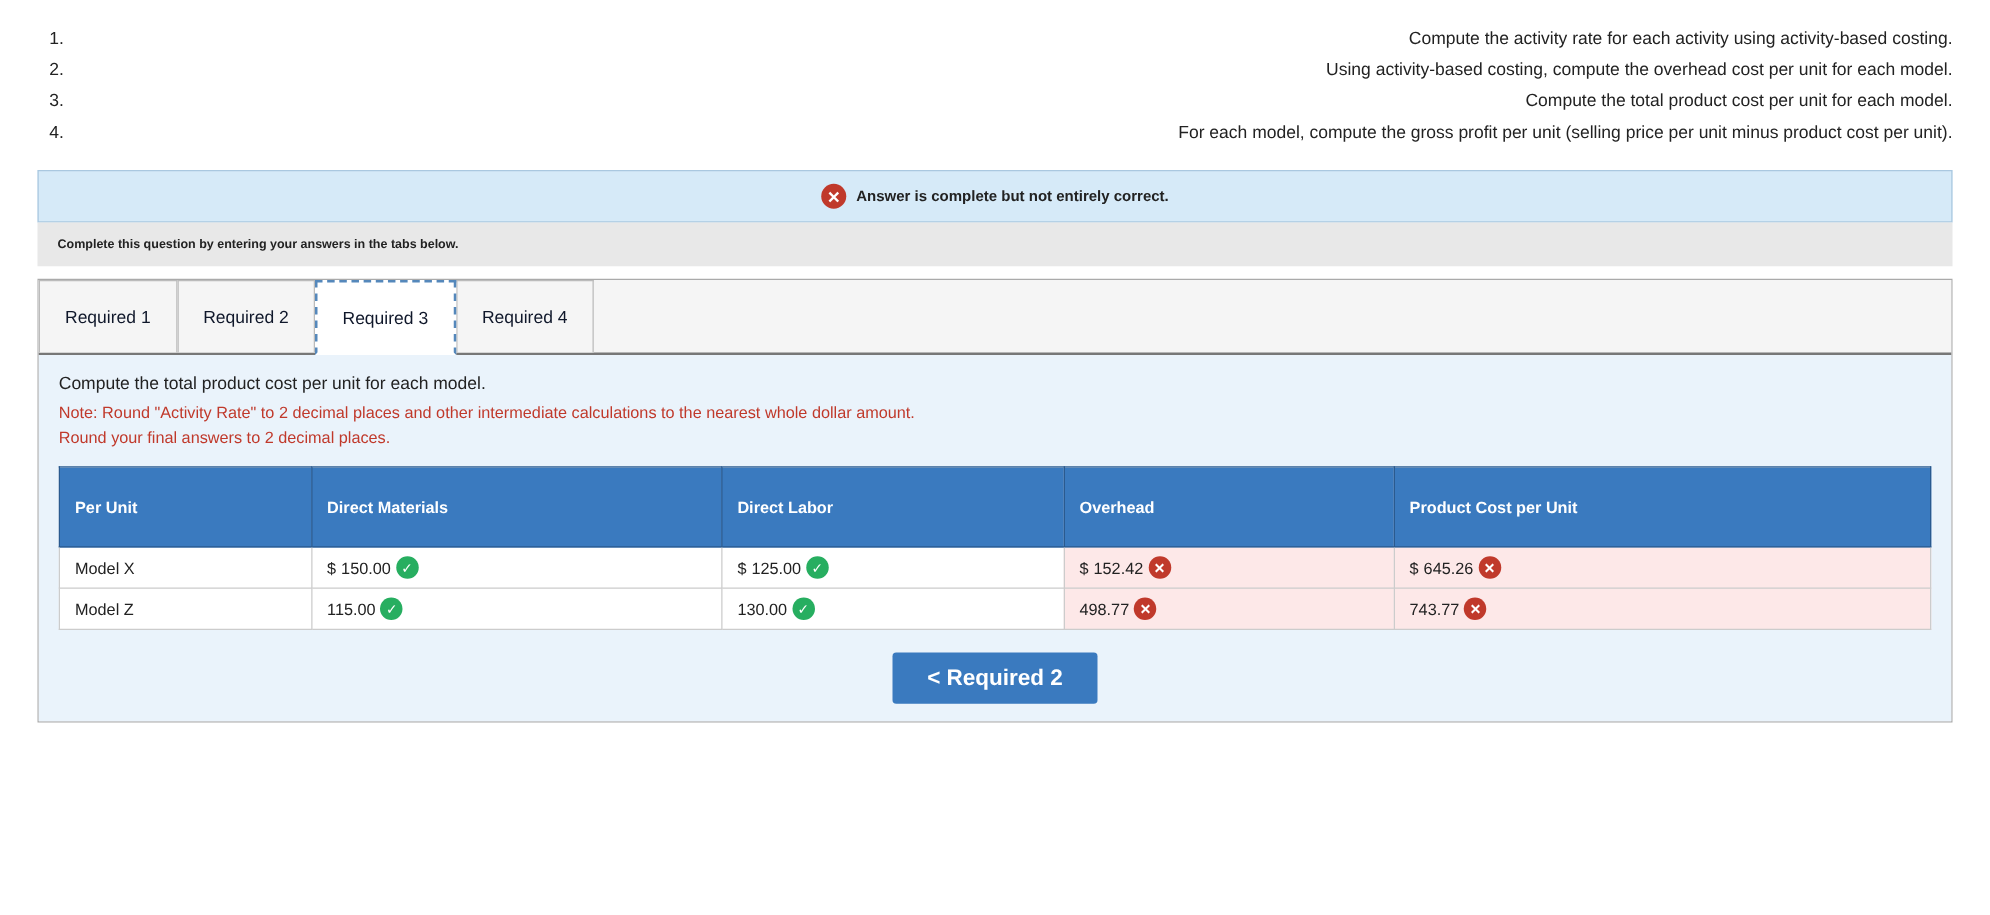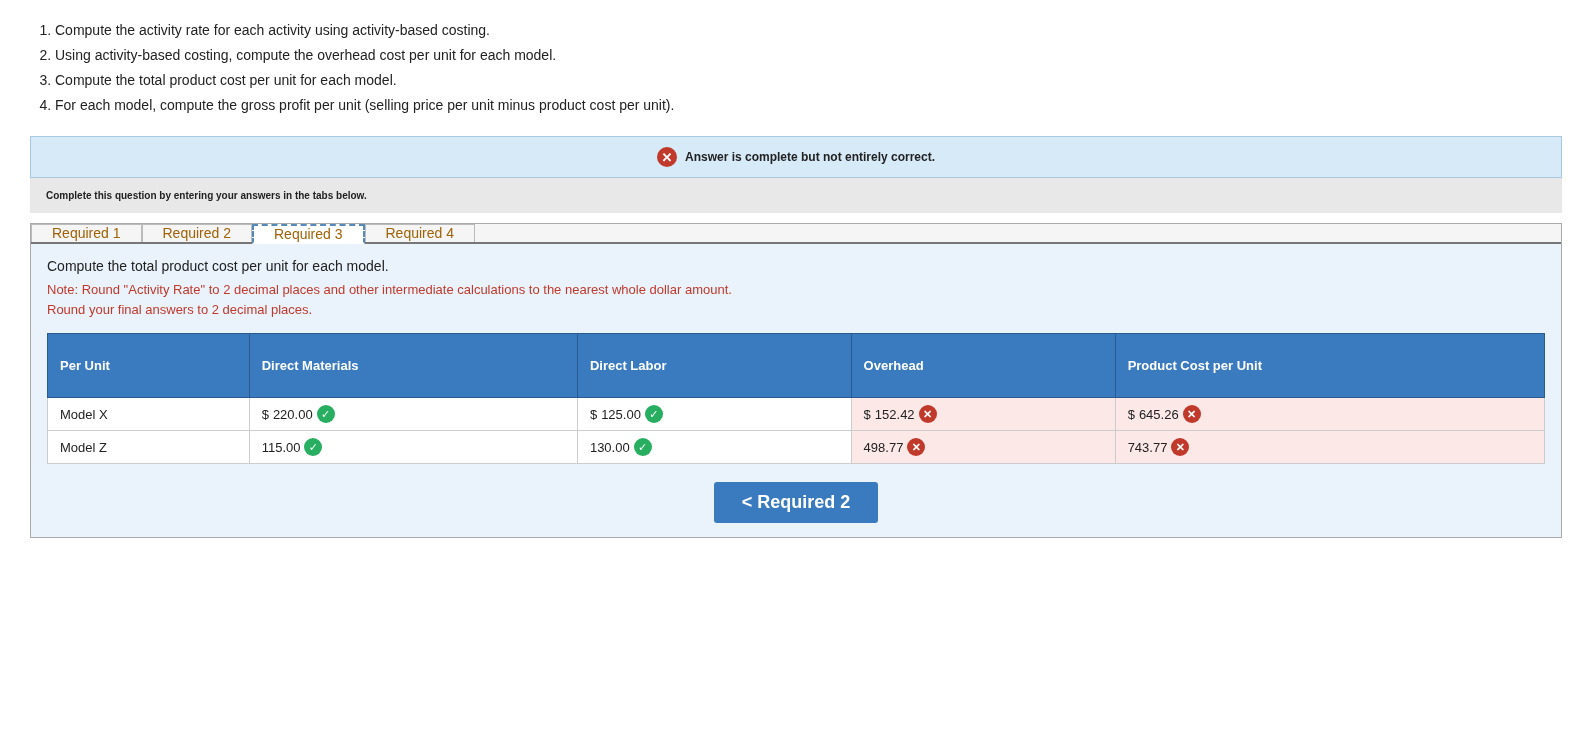--- a/index.html
+++ b/index.html
@@ -6,20 +6,21 @@
     body {
       font-family: Arial, sans-serif;
       font-size: 14px;
       background: #fff;
       color: #222;
       padding: 20px 30px;
     }
 
     .instructions {
       margin-bottom: 20px;
+      text-align: right;
     }
     .instructions ol {
       padding-left: 25px;
     }
     .instructions ol li {
       margin-bottom: 4px;
       line-height: 1.5;
     }
 
     .answer-banner {
@@ -64,27 +65,27 @@
       margin-top: 10px;
     }
 
     .tabs-row {
       display: flex;
       border-bottom: 2px solid #777;
       background: #f5f5f5;
       padding: 0;
     }
     .tab {
-      padding: 0 20px;
+      padding: 20px 20px;
       border: 1px solid #bbb;
       border-bottom: none;
       cursor: pointer;
       background: #f5f5f5;
       font-size: 14px;
-      color: #a16207;
+      color: #0f172a;
       position: relative;
     }
     .tab.active {
       background: #fff;
       border: 2px dashed #5588bb;
       border-bottom: 2px solid #fff;
       margin-bottom: -2px;
       z-index: 1;
     }
 
@@ -226,21 +227,21 @@
           <th>Product Cost per Unit</th>
         </tr>
       </thead>
       <tbody>
 
         <tr>
           <td>Model X</td>
           <td>
             <span class="cell-value">
               <span>$</span>
-              <span>220.00</span>
+              <span>150.00</span>
               <span class="check-icon">✓</span>
             </span>
           </td>
           <td>
             <span class="cell-value">
               <span>$</span>
               <span>125.00</span>
               <span class="check-icon">✓</span>
             </span>
           </td>

